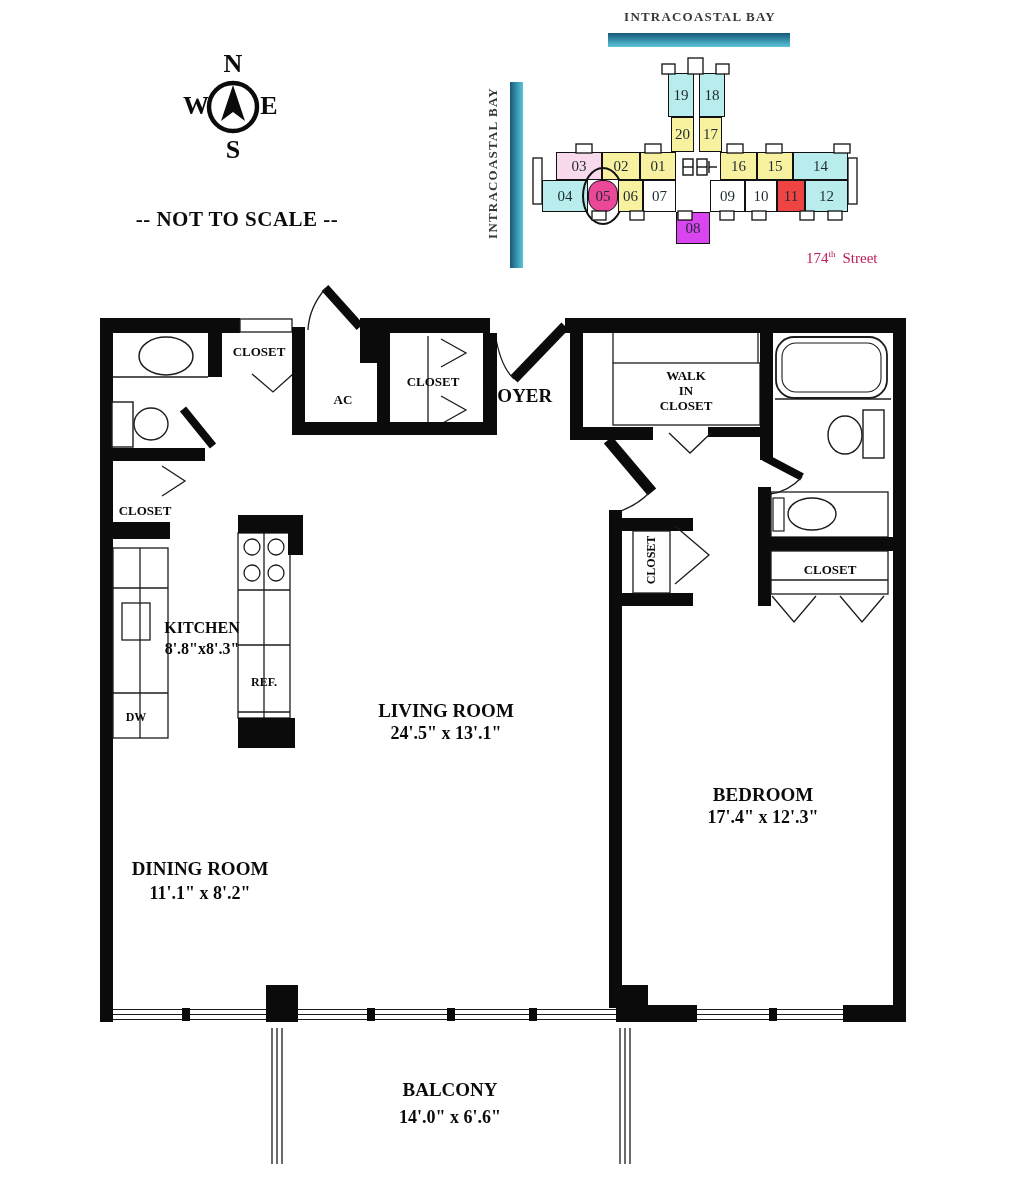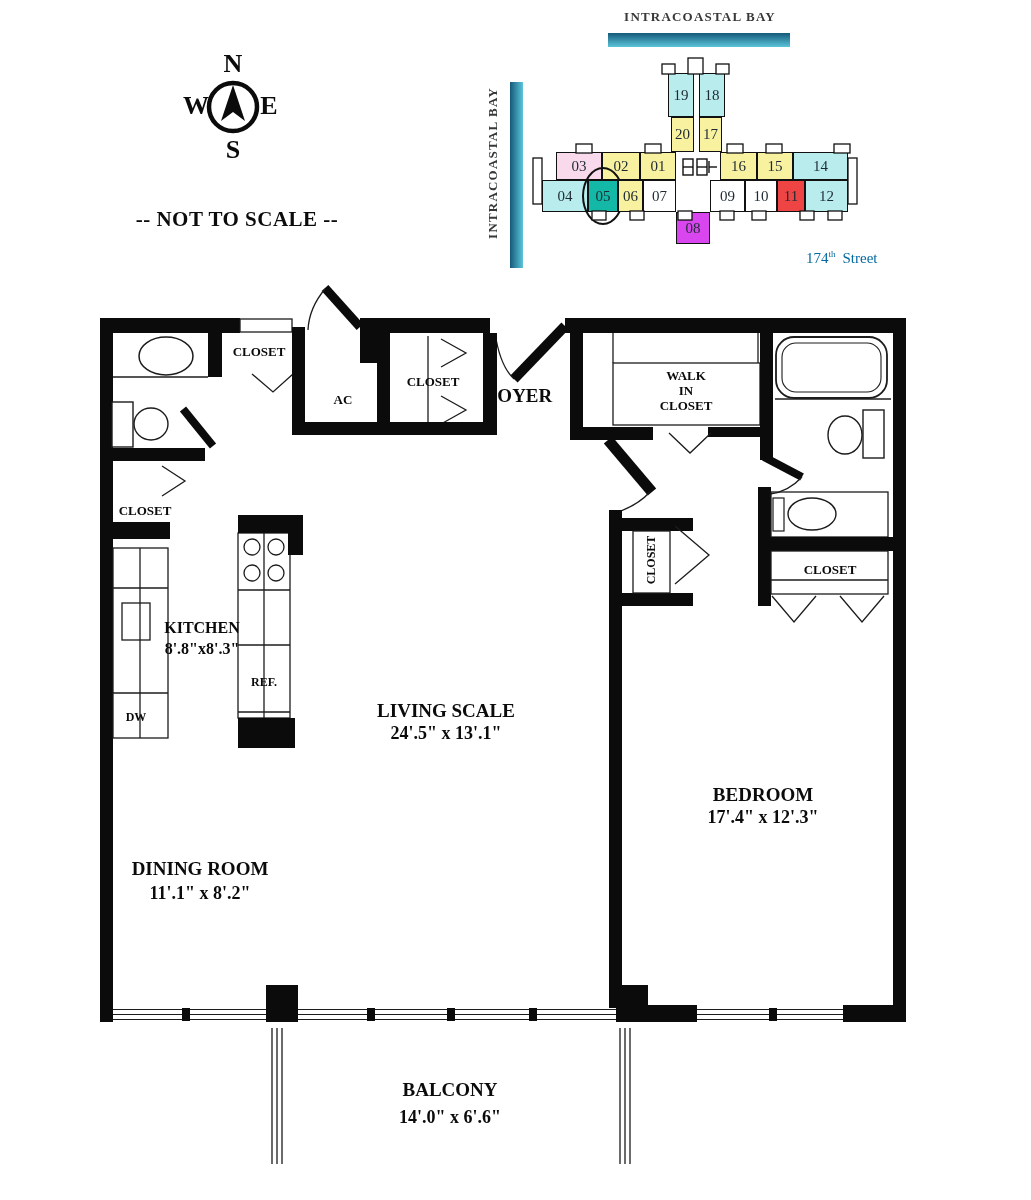--- a/index.html
+++ b/index.html
@@ -8,21 +8,21 @@
   .abs{position:absolute;}
   svg{position:absolute;left:0;top:0;pointer-events:none;}
   
   .bar-top{position:absolute;left:608px;top:33px;width:182px;height:14px;
            background:linear-gradient(to bottom,#14597a,#5cc5da);}
   .bar-left{position:absolute;left:510px;top:82px;width:13px;height:186px;
             background:linear-gradient(to right,#14597a,#5cc5da);}
   .bay-label{position:absolute;transform:translate(-50%,-50%);font-size:13px;font-weight:600;
              letter-spacing:1.2px;color:#383838;white-space:nowrap;}
   .bay-label.vert{transform:translate(-50%,-50%) rotate(-90deg);}
-  .street{position:absolute;left:806px;top:249px;font-size:15px;color:#0369a1;white-space:nowrap;text-align:center;}
+  .street{position:absolute;left:806px;top:249px;font-size:15px;color:#be185d;white-space:nowrap;text-align:center;}
   .street sup{font-size:9px;}
   .street .nm{margin-left:7px;}
   .unit{position:absolute;border:1.6px solid #111;box-sizing:border-box;display:flex;
         align-items:center;justify-content:center;font-size:15px;font-weight:500;color:#1d2a33;}
   .unit-circle{position:absolute;width:42px;height:58px;border:2.5px solid #111;
                border-radius:50%;box-sizing:border-box;background:transparent;}
   
   .compass-letter{position:absolute;transform:translate(-50%,-50%);font-size:26px;font-weight:bold;color:#0b0b0b;}
   .scale-note{position:absolute;transform:translate(-50%,-50%);font-size:21px;font-weight:bold;
               letter-spacing:.5px;color:#0b0b0b;white-space:nowrap;}
@@ -54,21 +54,21 @@
       <div class="unit" style="left: 699px; top: 73px; width: 26px; height: 44px; background: rgb(185, 236, 236);">18</div>
       <div class="unit" style="left: 671px; top: 117px; width: 23px; height: 35px; background: rgb(248, 241, 160);">20</div>
       <div class="unit" style="left: 699px; top: 117px; width: 23px; height: 35px; background: rgb(248, 241, 160);">17</div>
       <div class="unit" style="left: 556px; top: 152px; width: 46px; height: 28px; background: rgb(249, 217, 236);">03</div>
       <div class="unit" style="left: 602px; top: 152px; width: 38px; height: 28px; background: rgb(248, 241, 160);">02</div>
       <div class="unit" style="left: 640px; top: 152px; width: 36px; height: 28px; background: rgb(248, 241, 160);">01</div>
       <div class="unit" style="left: 720px; top: 152px; width: 37px; height: 28px; background: rgb(248, 241, 160);">16</div>
       <div class="unit" style="left: 757px; top: 152px; width: 36px; height: 28px; background: rgb(248, 241, 160);">15</div>
       <div class="unit" style="left: 793px; top: 152px; width: 55px; height: 28px; background: rgb(185, 236, 236);">14</div>
       <div class="unit" style="left: 542px; top: 180px; width: 46px; height: 32px; background: rgb(185, 236, 236);">04</div>
-      <div class="unit" style="left: 588px; top: 180px; width: 30px; height: 32px; background: #14b8a6;">05</div>
+      <div class="unit" style="left: 588px; top: 180px; width: 30px; height: 32px; background: #ec4899; border-radius: 13px;">05</div>
       <div class="unit-circle" style="left: 582px; top: 167px;"></div>
       <div class="unit" style="left: 618px; top: 180px; width: 25px; height: 32px; background: rgb(248, 241, 160);">06</div>
       <div class="unit" style="left: 643px; top: 180px; width: 33px; height: 32px; background: rgb(255, 255, 255);">07</div>
       <div class="unit" style="left: 676px; top: 180px; width: 34px; height: 32px; background: #d946ef; margin-top: 32px;">08</div>
       <div class="unit" style="left: 710px; top: 180px; width: 35px; height: 32px; background: rgb(255, 255, 255);">09</div>
       <div class="unit" style="left: 745px; top: 180px; width: 32px; height: 32px; background: rgb(255, 255, 255);">10</div>
       <div class="unit" style="left: 777px; top: 180px; width: 28px; height: 32px; background: #ef4444;">11</div>
       <div class="unit" style="left: 805px; top: 180px; width: 43px; height: 32px; background: rgb(185, 236, 236);">12</div>
     </div>
 
@@ -253,21 +253,21 @@
   <div class="fp sm" style="left:686px;top:376px;">WALK</div>
   <div class="fp sm" style="left:686px;top:391px;">IN</div>
   <div class="fp sm" style="left:686px;top:406px;">CLOSET</div>
   <div class="fp sm" style="left:145px;top:511px;">CLOSET</div>
   <div class="fp mid" style="left:202px;top:628px;">KITCHEN</div>
   <div class="fp mid" style="left:202px;top:649px;">8'.8"x8'.3"</div>
   <div class="fp xs" style="left:264px;top:682px;">REF.</div>
   <div class="fp xs" style="left:136px;top:717px;">DW</div>
   <div class="fp xs rot" style="left:651px;top:560px;">CLOSET</div>
   <div class="fp sm" style="left:830px;top:570px;">CLOSET</div>
-  <div class="fp big" style="left:446px;top:711px;">LIVING SCALE</div>
+  <div class="fp big" style="left:446px;top:711px;">LIVING ROOM</div>
   <div class="fp dim" style="left:446px;top:733px;">24'.5" x 13'.1"</div>
   <div class="fp big" style="left:763px;top:795px;">BEDROOM</div>
   <div class="fp dim" style="left:763px;top:817px;">17'.4" x 12'.3"</div>
   <div class="fp big" style="left:200px;top:869px;">DINING ROOM</div>
   <div class="fp dim" style="left:200px;top:893px;">11'.1" x 8'.2"</div>
   <div class="fp big" style="left:450px;top:1090px;text-align:center;">BALCONY</div>
   <div class="fp dim" style="left:450px;top:1117px;">14'.0" x 6'.6"</div>
 
 
 </div>

